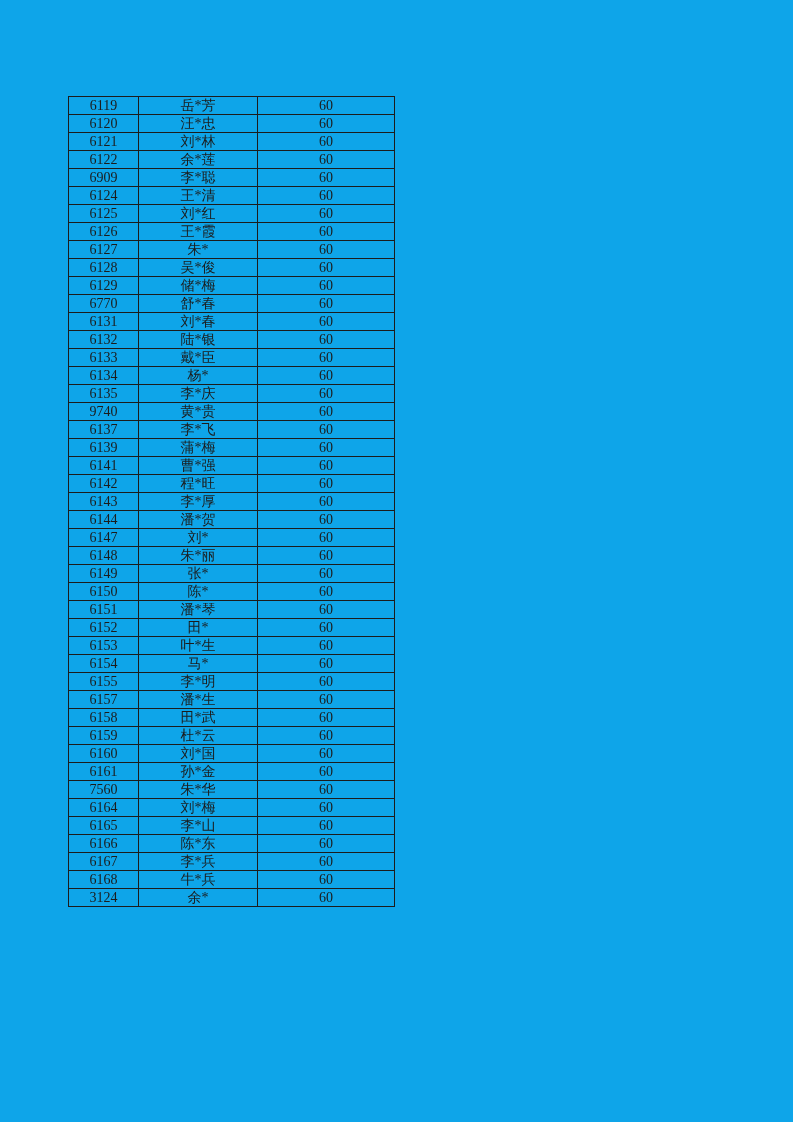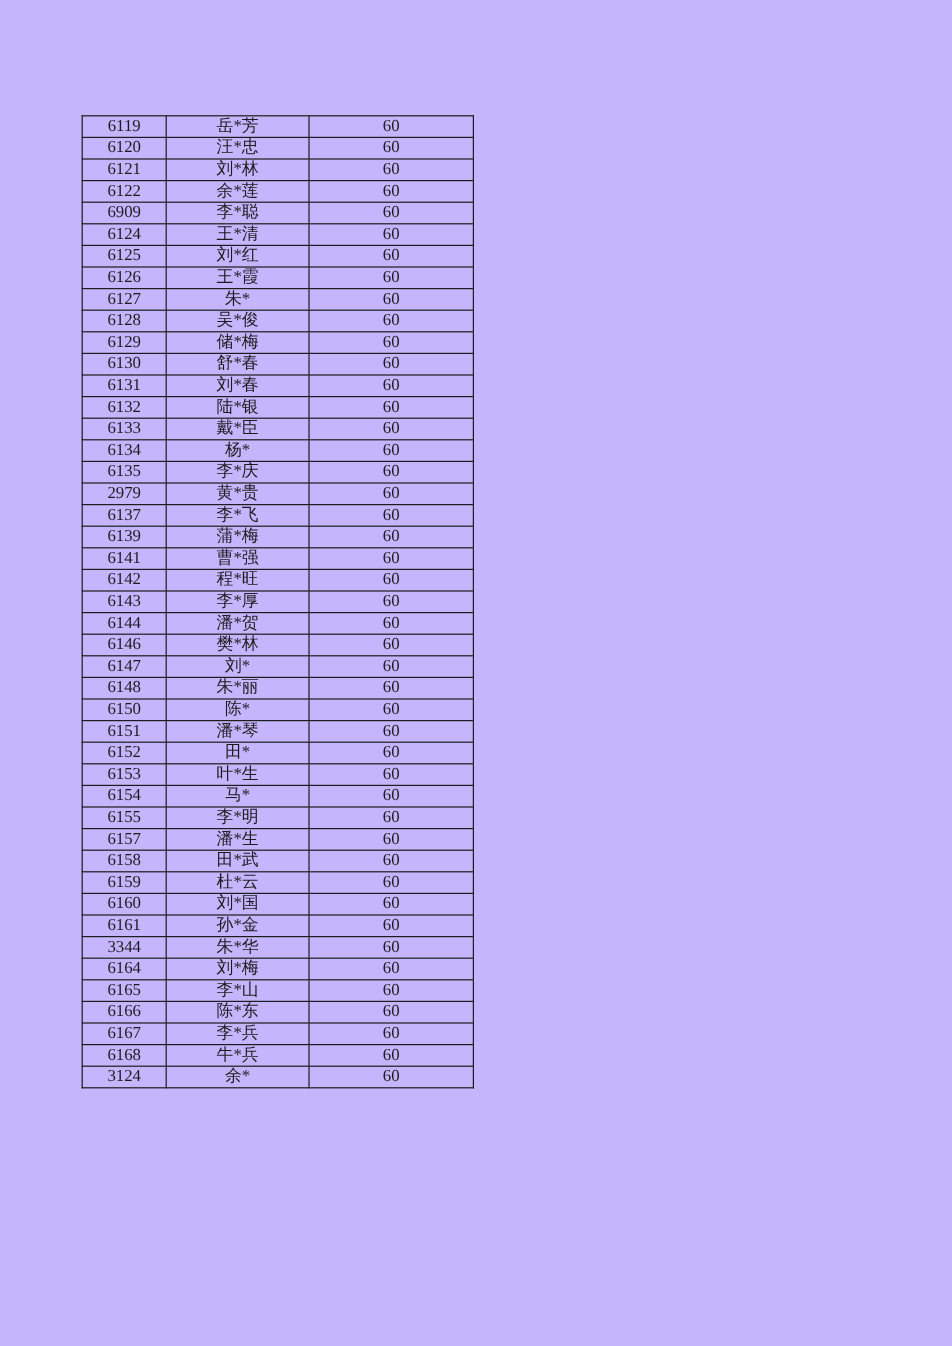--- a/index.html
+++ b/index.html
@@ -4,21 +4,21 @@
 <style>
   html, body {
     margin: 0;
     padding: 0;
     background: #ffffff;
   }
   .page {
     position: relative;
     width: 793px;
     height: 1122px;
-    background: #c4b5fd;
+    background: #0ea5e9;
     overflow: hidden;
     font-family: "Liberation Serif", "DejaVu Serif", serif;
   }
   table.score-table {
     position: absolute;
     left: 68px;
     top: 96px;
     border-collapse: collapse;
     table-layout: fixed;
     width: 326px;
@@ -99,21 +99,21 @@
           <td>6128</td>
           <td>吴*俊</td>
           <td>60</td>
         </tr>
         <tr>
           <td>6129</td>
           <td>储*梅</td>
           <td>60</td>
         </tr>
         <tr>
-          <td>6130</td>
+          <td>6770</td>
           <td>舒*春</td>
           <td>60</td>
         </tr>
         <tr>
           <td>6131</td>
           <td>刘*春</td>
           <td>60</td>
         </tr>
         <tr>
           <td>6132</td>
@@ -129,21 +129,21 @@
           <td>6134</td>
           <td>杨*</td>
           <td>60</td>
         </tr>
         <tr>
           <td>6135</td>
           <td>李*庆</td>
           <td>60</td>
         </tr>
         <tr>
-          <td>2979</td>
+          <td>9740</td>
           <td>黄*贵</td>
           <td>60</td>
         </tr>
         <tr>
           <td>6137</td>
           <td>李*飞</td>
           <td>60</td>
         </tr>
         <tr>
           <td>6139</td>
@@ -164,35 +164,35 @@
           <td>6143</td>
           <td>李*厚</td>
           <td>60</td>
         </tr>
         <tr>
           <td>6144</td>
           <td>潘*贺</td>
           <td>60</td>
         </tr>
         <tr>
-          <td>6146</td>
-          <td>樊*林</td>
-          <td>60</td>
-        </tr>
-        <tr>
           <td>6147</td>
           <td>刘*</td>
           <td>60</td>
         </tr>
         <tr>
           <td>6148</td>
           <td>朱*丽</td>
           <td>60</td>
         </tr>
         <tr>
+          <td>6149</td>
+          <td>张*</td>
+          <td>60</td>
+        </tr>
+        <tr>
           <td>6150</td>
           <td>陈*</td>
           <td>60</td>
         </tr>
         <tr>
           <td>6151</td>
           <td>潘*琴</td>
           <td>60</td>
         </tr>
         <tr>
@@ -234,21 +234,21 @@
           <td>6160</td>
           <td>刘*国</td>
           <td>60</td>
         </tr>
         <tr>
           <td>6161</td>
           <td>孙*金</td>
           <td>60</td>
         </tr>
         <tr>
-          <td>3344</td>
+          <td>7560</td>
           <td>朱*华</td>
           <td>60</td>
         </tr>
         <tr>
           <td>6164</td>
           <td>刘*梅</td>
           <td>60</td>
         </tr>
         <tr>
           <td>6165</td>

